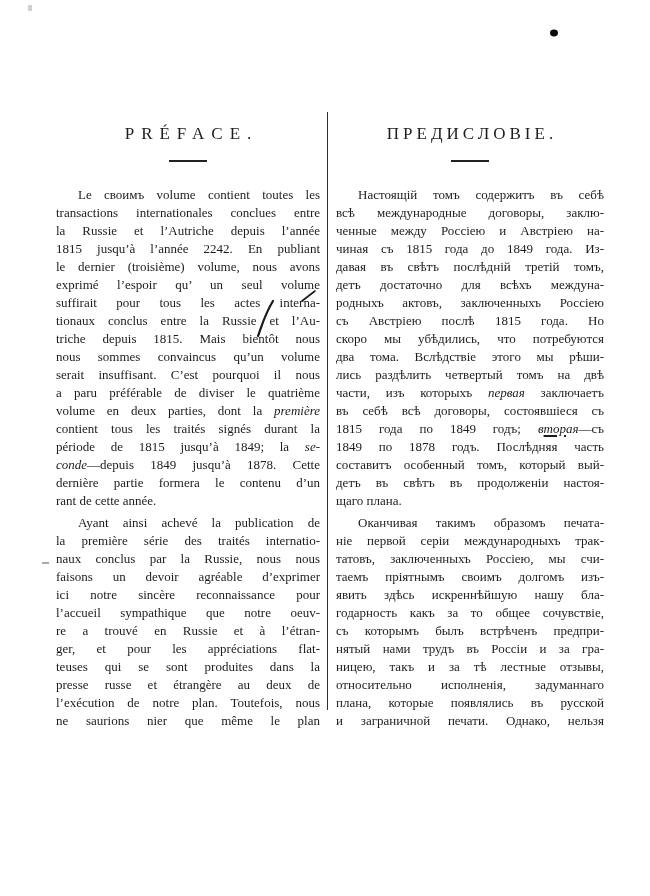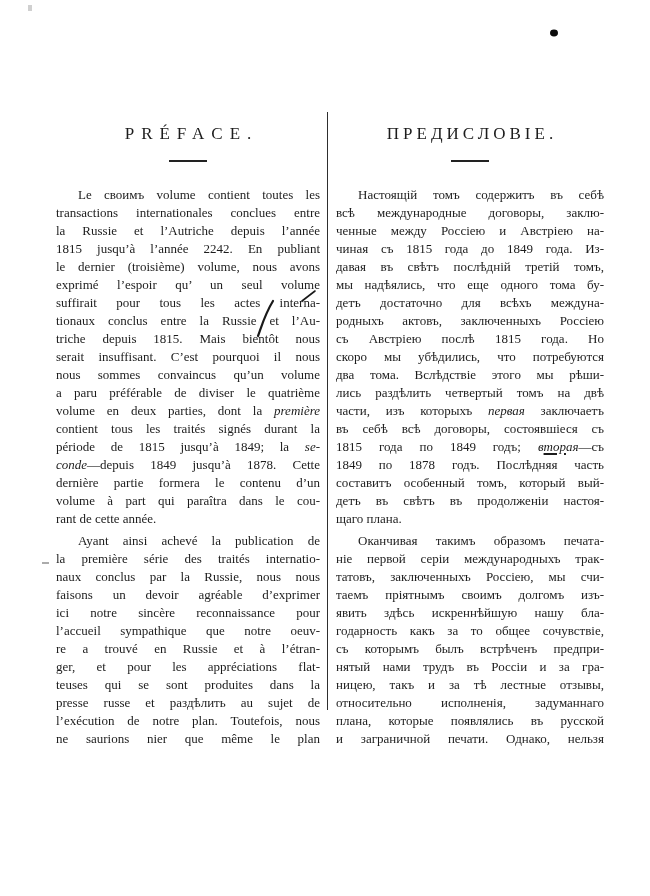--- a/index.html
+++ b/index.html
@@ -73,59 +73,57 @@
       <div class="para">
           <div class="tline ind"><span>Le своимъ volume contient toutes les</span></div>
           <div class="tline"><span>transactions internationales conclues entre</span></div>
           <div class="tline"><span>la Russie et l’Autriche depuis l’année</span></div>
           <div class="tline"><span>1815 jusqu’à l’année 2242. En publiant</span></div>
           <div class="tline"><span>le dernier (troisième) volume, nous avons</span></div>
           <div class="tline"><span>exprimé l’espoir qu’ un seul volume</span></div>
           <div class="tline"><span>suffirait pour tous les actes interna-</span></div>
           <div class="tline"><span>tionaux conclus entre la Russie et l’Au-</span></div>
           <div class="tline"><span>triche depuis 1815. Mais bientôt nous</span></div>
+          <div class="tline"><span>nous sommes convaincus qu’un volume</span></div>
           <div class="tline"><span>serait insuffisant. C’est pourquoi il nous</span></div>
-          <div class="tline"><span>nous sommes convaincus qu’un volume</span></div>
           <div class="tline"><span>a paru préférable de diviser le quatrième</span></div>
           <div class="tline"><span>volume en deux parties, dont la </span><span class="it">première</span></div>
           <div class="tline"><span>contient tous les traités signés durant la</span></div>
           <div class="tline"><span>période de 1815 jusqu’à 1849; la </span><span class="it">se-</span></div>
           <div class="tline"><span class="it">conde</span><span>—depuis 1849 jusqu’à 1878. Cette</span></div>
           <div class="tline"><span>dernière partie formera le contenu d’un</span></div>
-          <div class="tline"><span>volume à part qui paraîtra dans le cou-</span></div>
           <div class="tline flush"><span>rant de cette année.</span></div>
         </div>
       <div class="para">
           <div class="tline ind"><span>Ayant ainsi achevé la publication de</span></div>
           <div class="tline"><span>la première série des traités internatio-</span></div>
           <div class="tline"><span>naux conclus par la Russie, nous nous</span></div>
           <div class="tline"><span>faisons un devoir agréable d’exprimer</span></div>
           <div class="tline"><span>ici notre sincère reconnaissance pour</span></div>
           <div class="tline"><span>l’accueil sympathique que notre oeuv-</span></div>
           <div class="tline"><span>re a trouvé en Russie et à l’étran-</span></div>
           <div class="tline"><span>ger, et pour les appréciations flat-</span></div>
           <div class="tline"><span>teuses qui se sont produites dans la</span></div>
-          <div class="tline"><span>presse russe et раздѣлить au sujet de</span></div>
+          <div class="tline"><span>presse russe et étrangère au deux de</span></div>
           <div class="tline"><span>l’exécution de notre plan. Toutefois, nous</span></div>
           <div class="tline"><span>ne saurions nier que même le plan</span></div>
         </div>
     </div>
   </div>
 
   <div class="column col-right">
     <div class="heading">ПРЕДИСЛОВІЕ.</div>
     <div class="heading-rule"></div>
     <div class="paras">
       <div class="para">
           <div class="tline ind"><span>Настоящій томъ содержитъ въ себѣ</span></div>
           <div class="tline"><span>всѣ международные договоры, заклю-</span></div>
           <div class="tline"><span>ченные между Россіею и Австріею на-</span></div>
           <div class="tline"><span>чиная съ 1815 года до 1849 года. Из-</span></div>
           <div class="tline"><span>давая въ свѣтъ послѣдній третій томъ,</span></div>
-          <div class="tline"><span>мы надѣялись, что еще одного тома бу-</span></div>
           <div class="tline"><span>детъ достаточно для всѣхъ междуна-</span></div>
           <div class="tline"><span>родныхъ актовъ, заключенныхъ Россіею</span></div>
           <div class="tline"><span>съ Австріею послѣ 1815 года. Но</span></div>
           <div class="tline"><span>скоро мы убѣдились, что потребуются</span></div>
           <div class="tline"><span>два тома. Вслѣдствіе этого мы рѣши-</span></div>
           <div class="tline"><span>лись раздѣлить четвертый томъ на двѣ</span></div>
           <div class="tline"><span>части, изъ которыхъ </span><span class="it">первая</span><span> заключаетъ</span></div>
           <div class="tline"><span>въ себѣ всѣ договоры, состоявшіеся съ</span></div>
           <div class="tline"><span>1815 года по 1849 годъ; </span><span class="it">в</span><span class="it un">тор</span><span class="it">ая</span><span>—съ</span></div>
           <div class="tline"><span>1849 по 1878 годъ. Послѣдняя часть</span></div>

